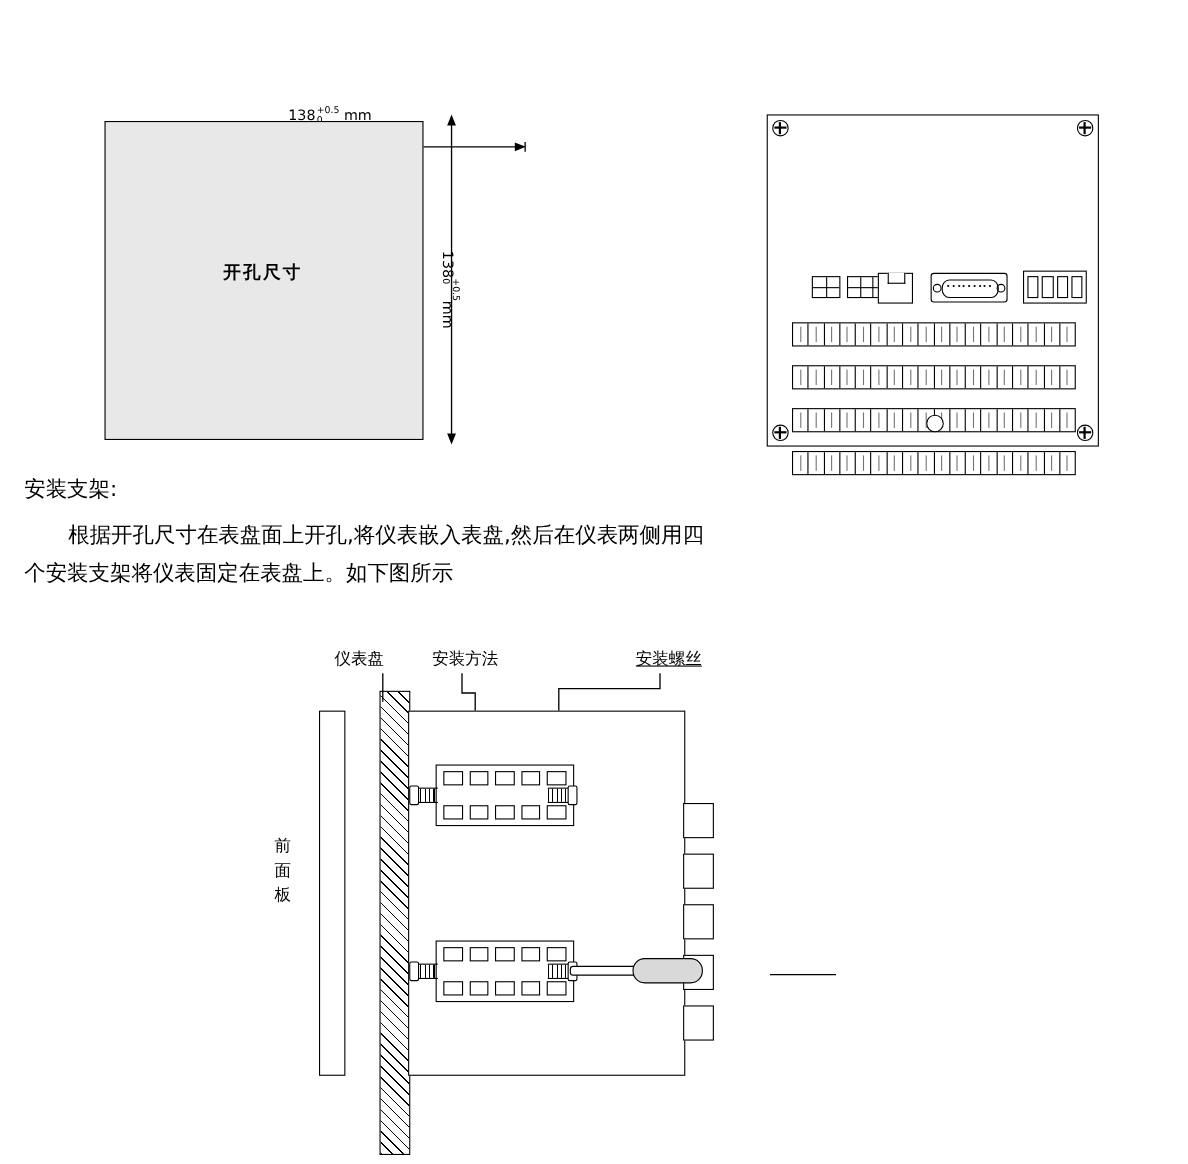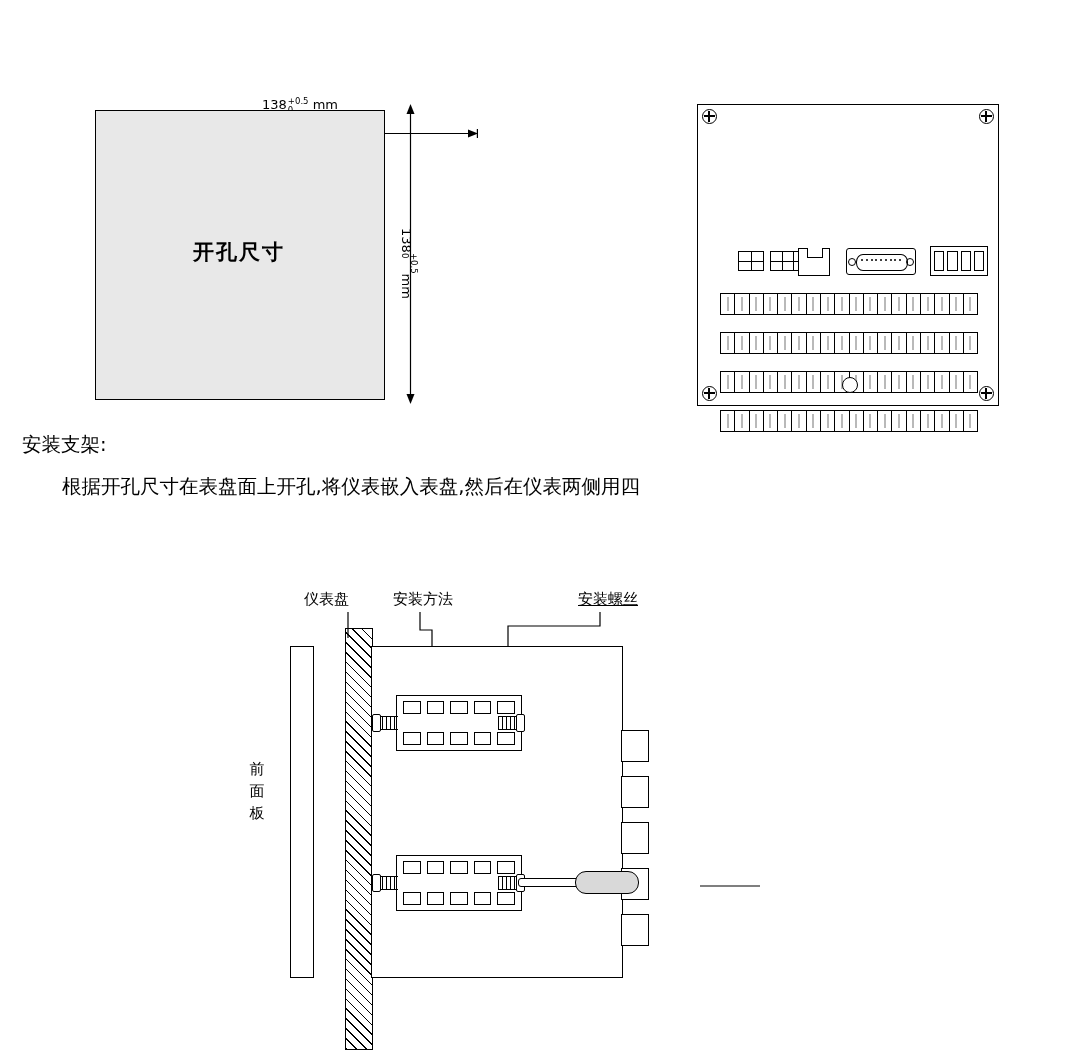--- a/index.html
+++ b/index.html
@@ -34,21 +34,21 @@
     left:406px; top:104px; width:9px; height:300px;
   }
 
   #cutout-rect {
     left:95px; top:110px; width:288px; height:288px;
     border:1.5px solid #000;
     background:#e8e8e8;
   }
   #cutout-rect-label {
     left:95px; top:238px; width:288px; text-align:center;
-    font-size:21px; font-weight:bold; letter-spacing:2px;
+    font-size:16px; font-weight:bold; letter-spacing:2px;
     font-family:"DejaVu Serif", serif;
   }
   #cutout-dim-right-label {
     left:398px; top:228px; width:20px;
     font-size:13px;
     writing-mode:vertical-rl; text-orientation:mixed;
     line-height:1;
   }
   #cutout-dim-right-label .sup-sub { margin-left:0; }
 
@@ -376,20 +376,21 @@
       <div class="cell"></div>
       <div class="cell"></div>
     </div>
 
   <div id="rear-hole"></div>
 </div>
 
 <div class="abs body-text" id="txt-install-title">安装支架:</div>
 <div class="abs body-text" id="txt-para">
   <span class="indent"></span><span>根据开孔尺寸在表盘面上开孔,将仪表嵌入表盘,然后在仪表两侧用四</span><br>
+  <span>个安装支架将仪表固定在表盘上。如下图所示</span>
 </div>
 
 <div class="abs" id="assembly">
 
   <div class="lbl" style="left:304px;top:0px;">仪表盘</div>
   <div class="lbl" style="left:393px;top:0px;">安装方法</div>
   <div class="lbl" style="left:578px;top:0px;text-decoration:underline;">安装螺丝</div>
 
   <svg class="leader" style="left:0;top:0;" width="1080" height="468">
 

